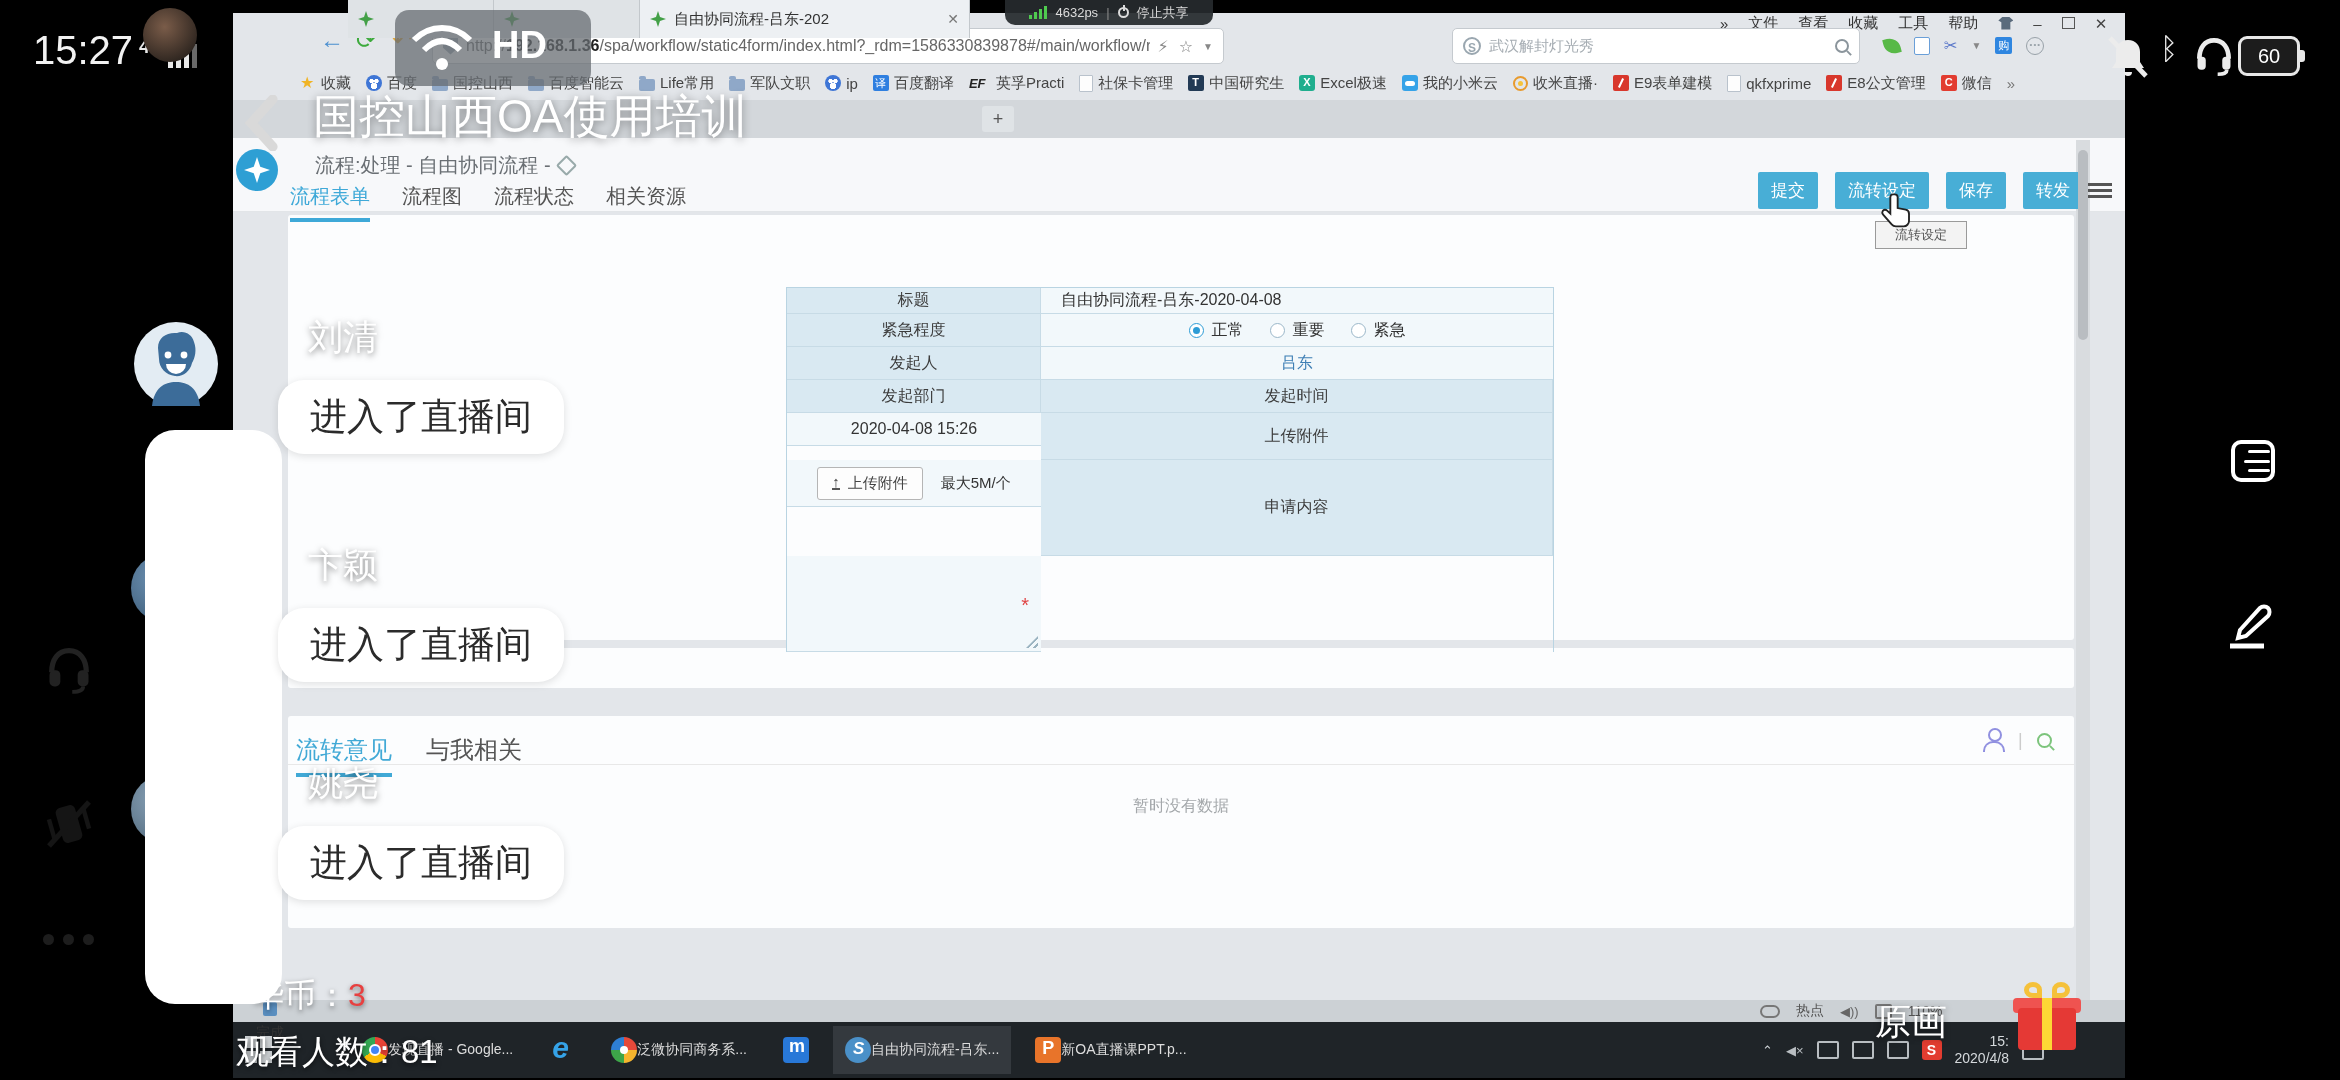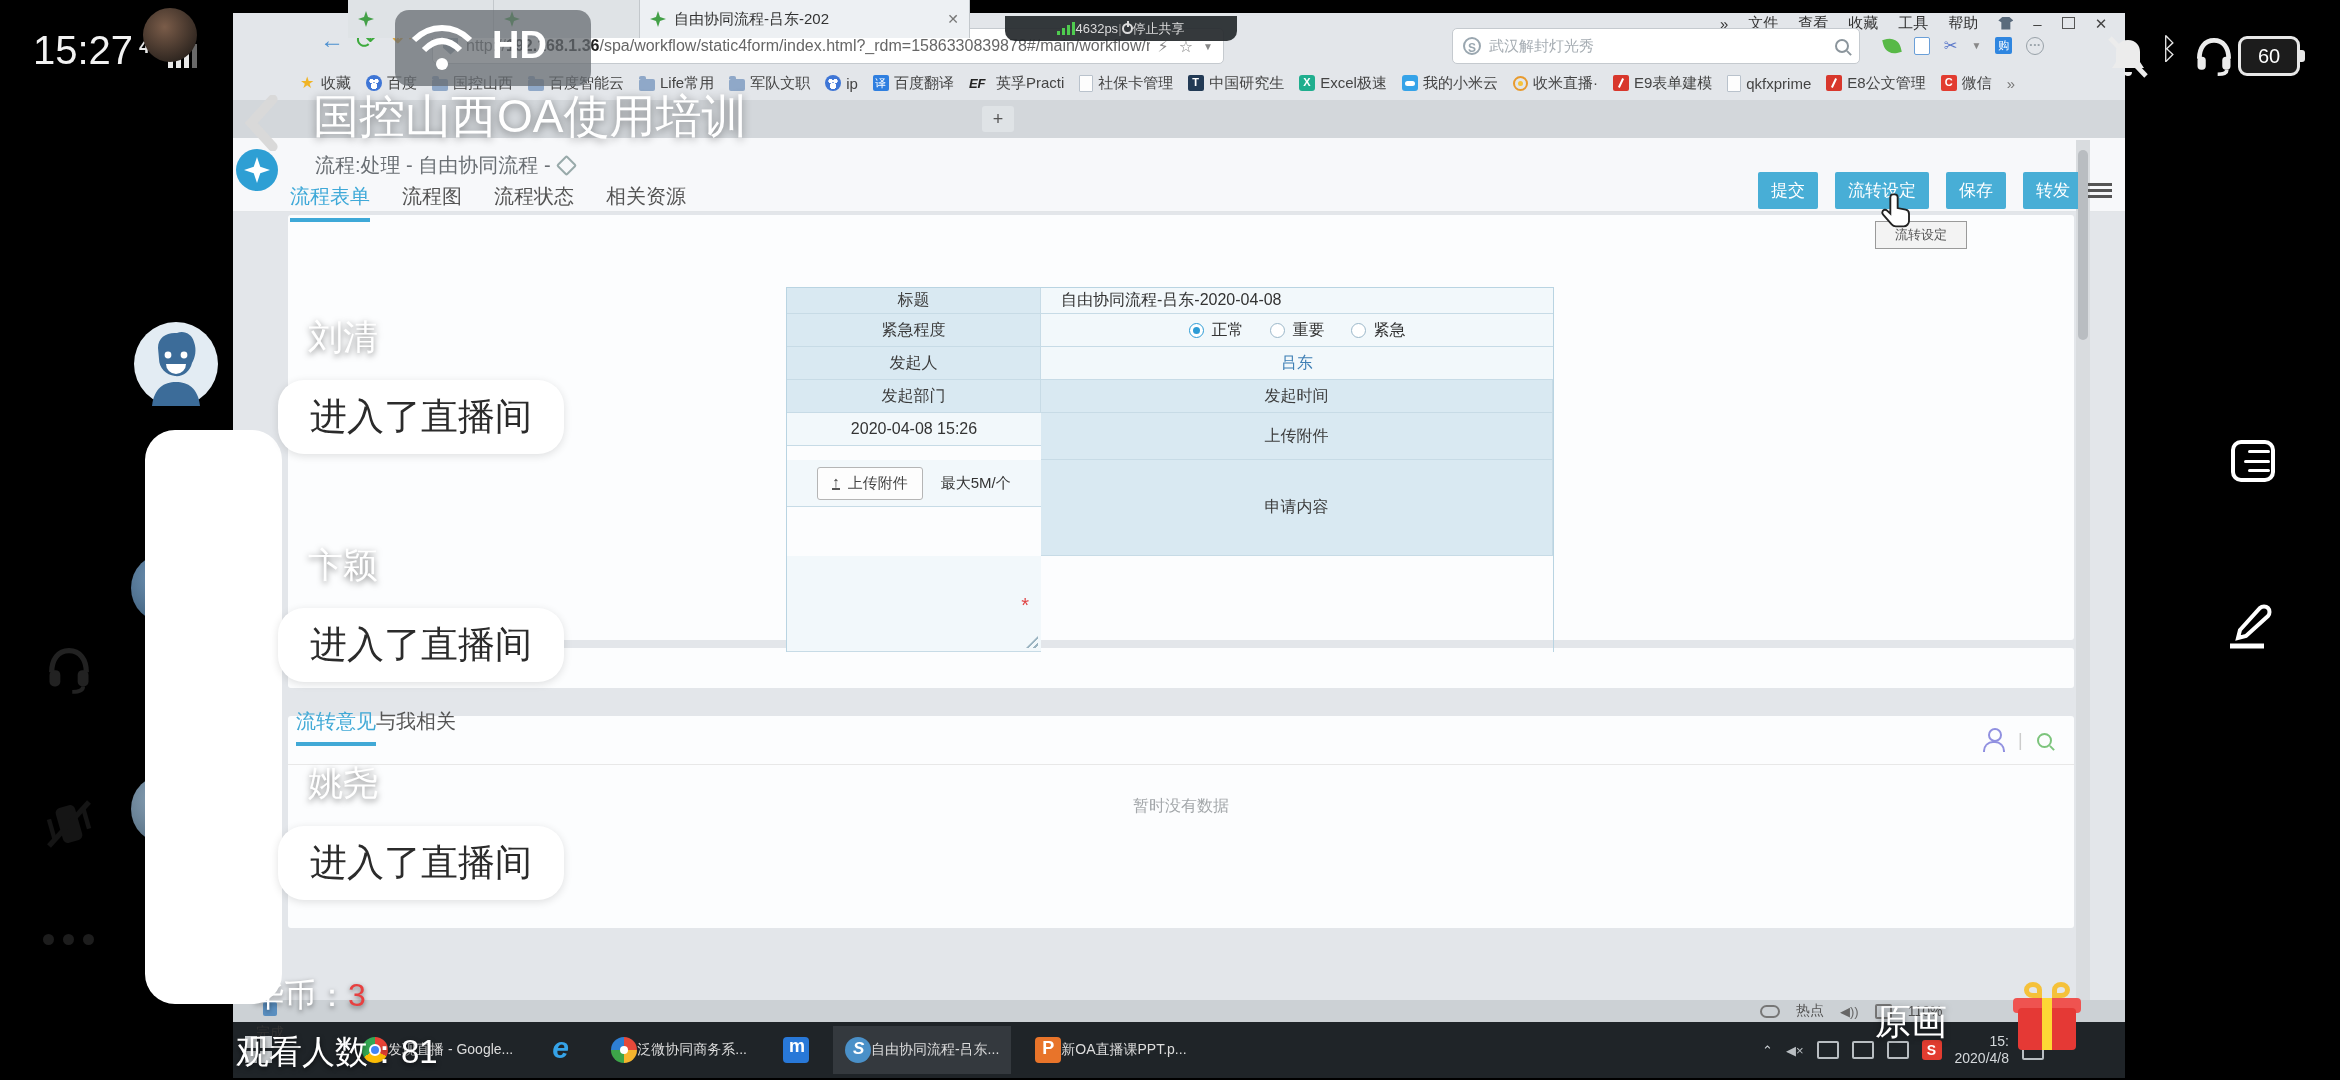--- a/index.html
+++ b/index.html
@@ -107,21 +107,21 @@
   .upload-btn{background:#fdfdfd;border:1px solid #b5b5b5;border-radius:3px;font-size:15px;color:#444;padding:6px 14px;display:flex;gap:8px;align-items:center;}
   .up-ic{font-weight:bold;border-bottom:2px solid #555;line-height:12px;}
   .upload-hint{margin-left:18px;font-size:15px;color:#333;}
   .req-star{position:absolute;right:12px;top:40%;color:#e04545;font-size:20px;}
   .resize-h{position:absolute;right:3px;bottom:3px;width:12px;height:12px;background:repeating-linear-gradient(135deg,transparent 0 3px,#9ab3c0 3px 5px);clip-path:polygon(100% 0,100% 100%,0 100%);}
 
   
   .empty-bar{left:288px;top:648px;width:1786px;height:40px;background:#fcfdfe;border-radius:3px;z-index:2;}
   .blue-chip{left:234px;top:684px;width:24px;height:24px;background:#45a7d8;z-index:2;}
   .lower-panel{left:288px;top:716px;width:1786px;height:212px;background:#fcfdfe;border-radius:3px;z-index:2;}
-  .ltabs{left:296px;top:708px;z-index:3;font-size:20px;}
+  .ltabs{left:296px;top:734px;z-index:3;gap:34px;font-size:24px;}
   .ltab{color:#555;padding-bottom:7px;border-bottom:4px solid transparent;}
   .ltab[data-active="true"]{color:#41a9d6;border-bottom-color:#41a9d6;}
   .l-divider{left:288px;top:764px;width:1786px;height:1px;background:#e8e8e8;z-index:3;}
   .l-icons{left:1982px;top:728px;z-index:3;gap:14px;}
   .person-ic{width:22px;height:24px;position:relative;}
   .person-ic::before{content:"";position:absolute;left:6px;top:0;width:10px;height:10px;border:2px solid #9090e0;border-radius:50%;}
   .person-ic::after{content:"";position:absolute;left:1px;top:13px;width:18px;height:9px;border:2px solid #9090e0;border-radius:10px 10px 0 0;border-bottom:none;}
   .vdiv{color:#ccc;font-size:18px;}
   .lens-g{width:11px;height:11px;border:2px solid #7cc47c;border-radius:50%;position:relative;}
   .lens-g::after{content:"";position:absolute;width:6px;height:2px;background:#7cc47c;transform:rotate(45deg);left:10px;top:12px;}
@@ -163,21 +163,21 @@
   .chev-up{font-size:13px;color:#c9ced2;}
 
   
   .p-clock{left:33px;top:28px;font-size:40px;color:#f2f2f2;z-index:40;}
   .p-4g{left:139px;top:36px;font-size:19px;color:#e8e8e8;font-weight:bold;z-index:40;}
   .sig-bars{left:168px;top:44px;z-index:40;display:flex;align-items:flex-end;gap:3px;}
   .sig-bars i{width:5px;background:#e8e8e8;display:block;}
   .p-avatar{left:143px;top:8px;width:54px;height:54px;border-radius:50%;background:radial-gradient(circle at 40% 35%,#7a5c49,#2f2620 75%);z-index:41;}
   .share-blob{left:395px;top:10px;width:196px;height:76px;background:rgba(103,108,113,0.75);border-radius:14px;z-index:40;}
   .hd-label{left:492px;top:24px;font-size:38px;font-weight:bold;color:#fff;z-index:41;}
-  .share-pill{left:1005px;top:16px;width:232px;height:25px;background:rgba(38,42,45,0.93);border-radius:0 0 10px 10px;z-index:42;display:flex;align-items:center;justify-content:center;gap:0;font-size:13px;color:#dcdcdc;}
+  .share-pill{left:1005px;top:0;width:208px;height:25px;background:rgba(38,42,45,0.93);border-radius:0 0 10px 10px;z-index:42;display:flex;align-items:center;justify-content:center;gap:8px;font-size:13px;color:#dcdcdc;}
   .pill-bars{display:flex;align-items:flex-end;gap:2px;}
   .pill-bars i{width:3px;background:#4fcb4f;display:block;}
   .pill-div{color:#888;}
   .pwr{width:11px;height:11px;border:2px solid #dcdcdc;border-radius:50%;position:relative;box-sizing:border-box;}
   .pwr::after{content:"";position:absolute;left:3px;top:-4px;width:2px;height:6px;background:#dcdcdc;}
   .mute-bell{left:2104px;top:34px;z-index:40;}
   .bt-ic{left:2160px;top:32px;font-size:30px;color:#e8e8e8;z-index:40;}
   .headset-ic{left:2192px;top:32px;z-index:40;}
   .battery{left:2238px;top:36px;width:56px;height:34px;border:3px solid #e8e8e8;border-radius:9px;background:#1c1c1c;z-index:40;color:#fff;font-size:20px;display:flex;align-items:center;justify-content:center;}
   .battery::after{content:"";position:absolute;right:-8px;top:11px;width:5px;height:12px;background:#e8e8e8;border-radius:0 3px 3px 0;}

